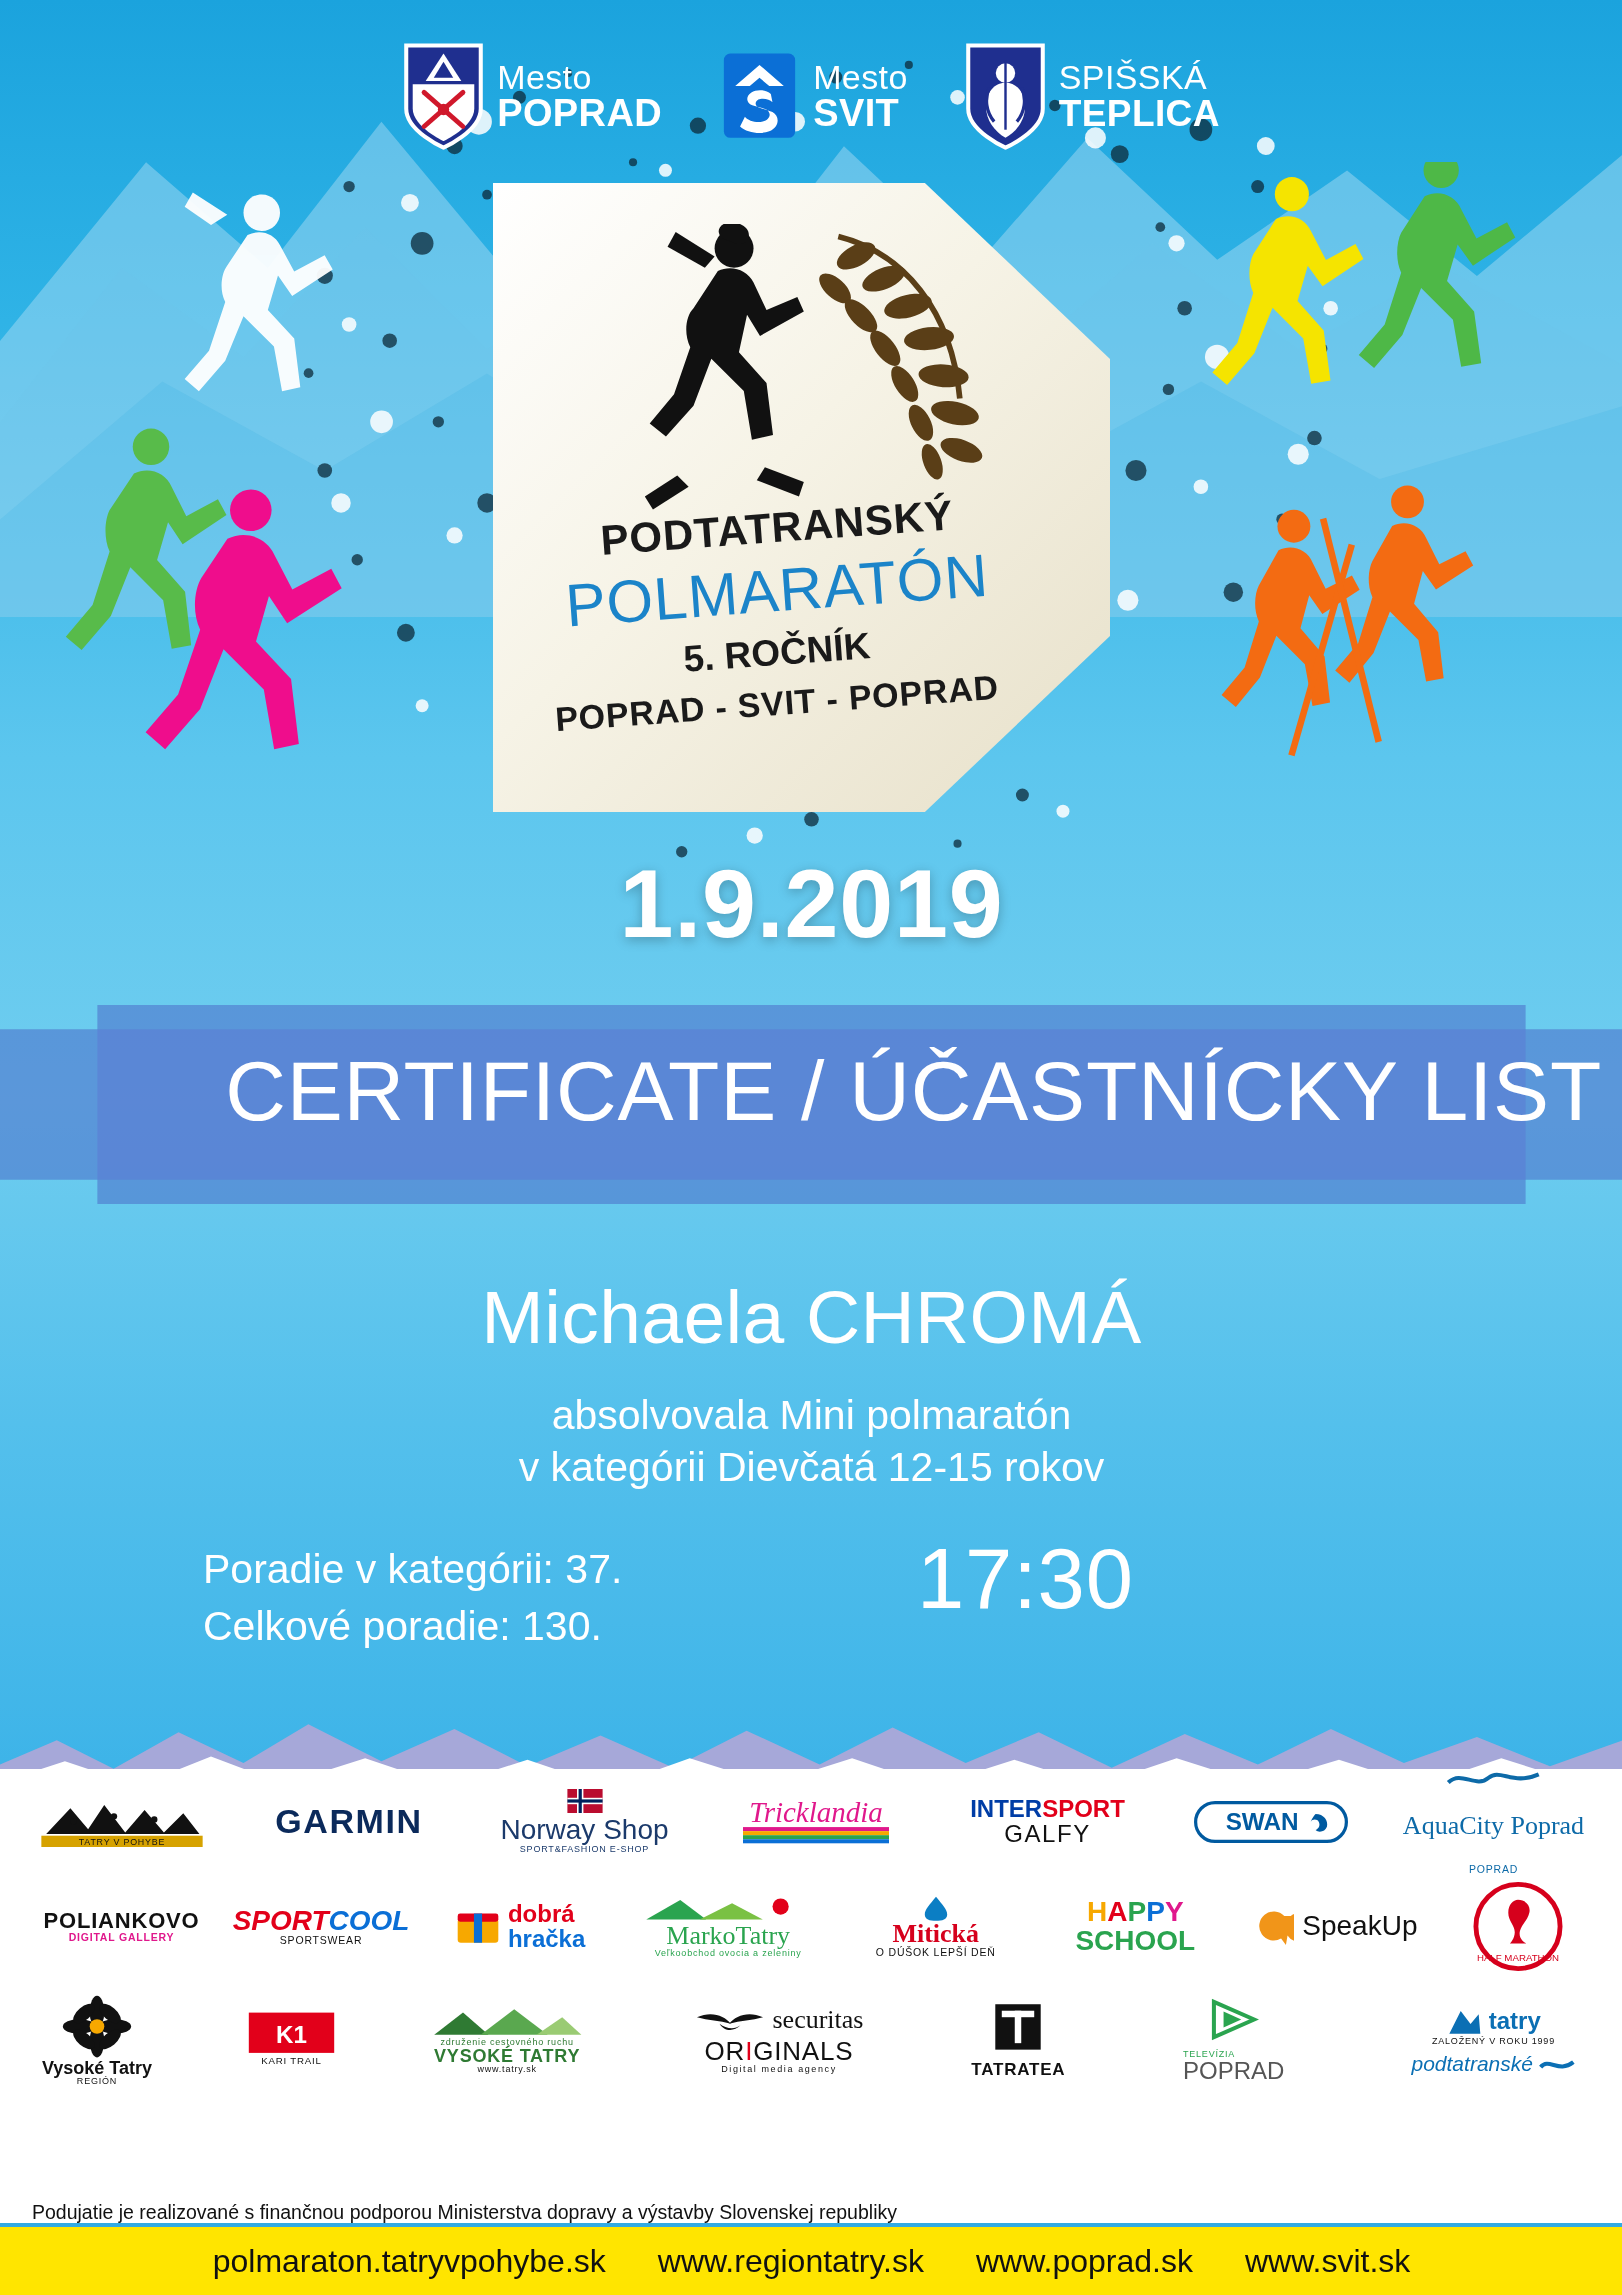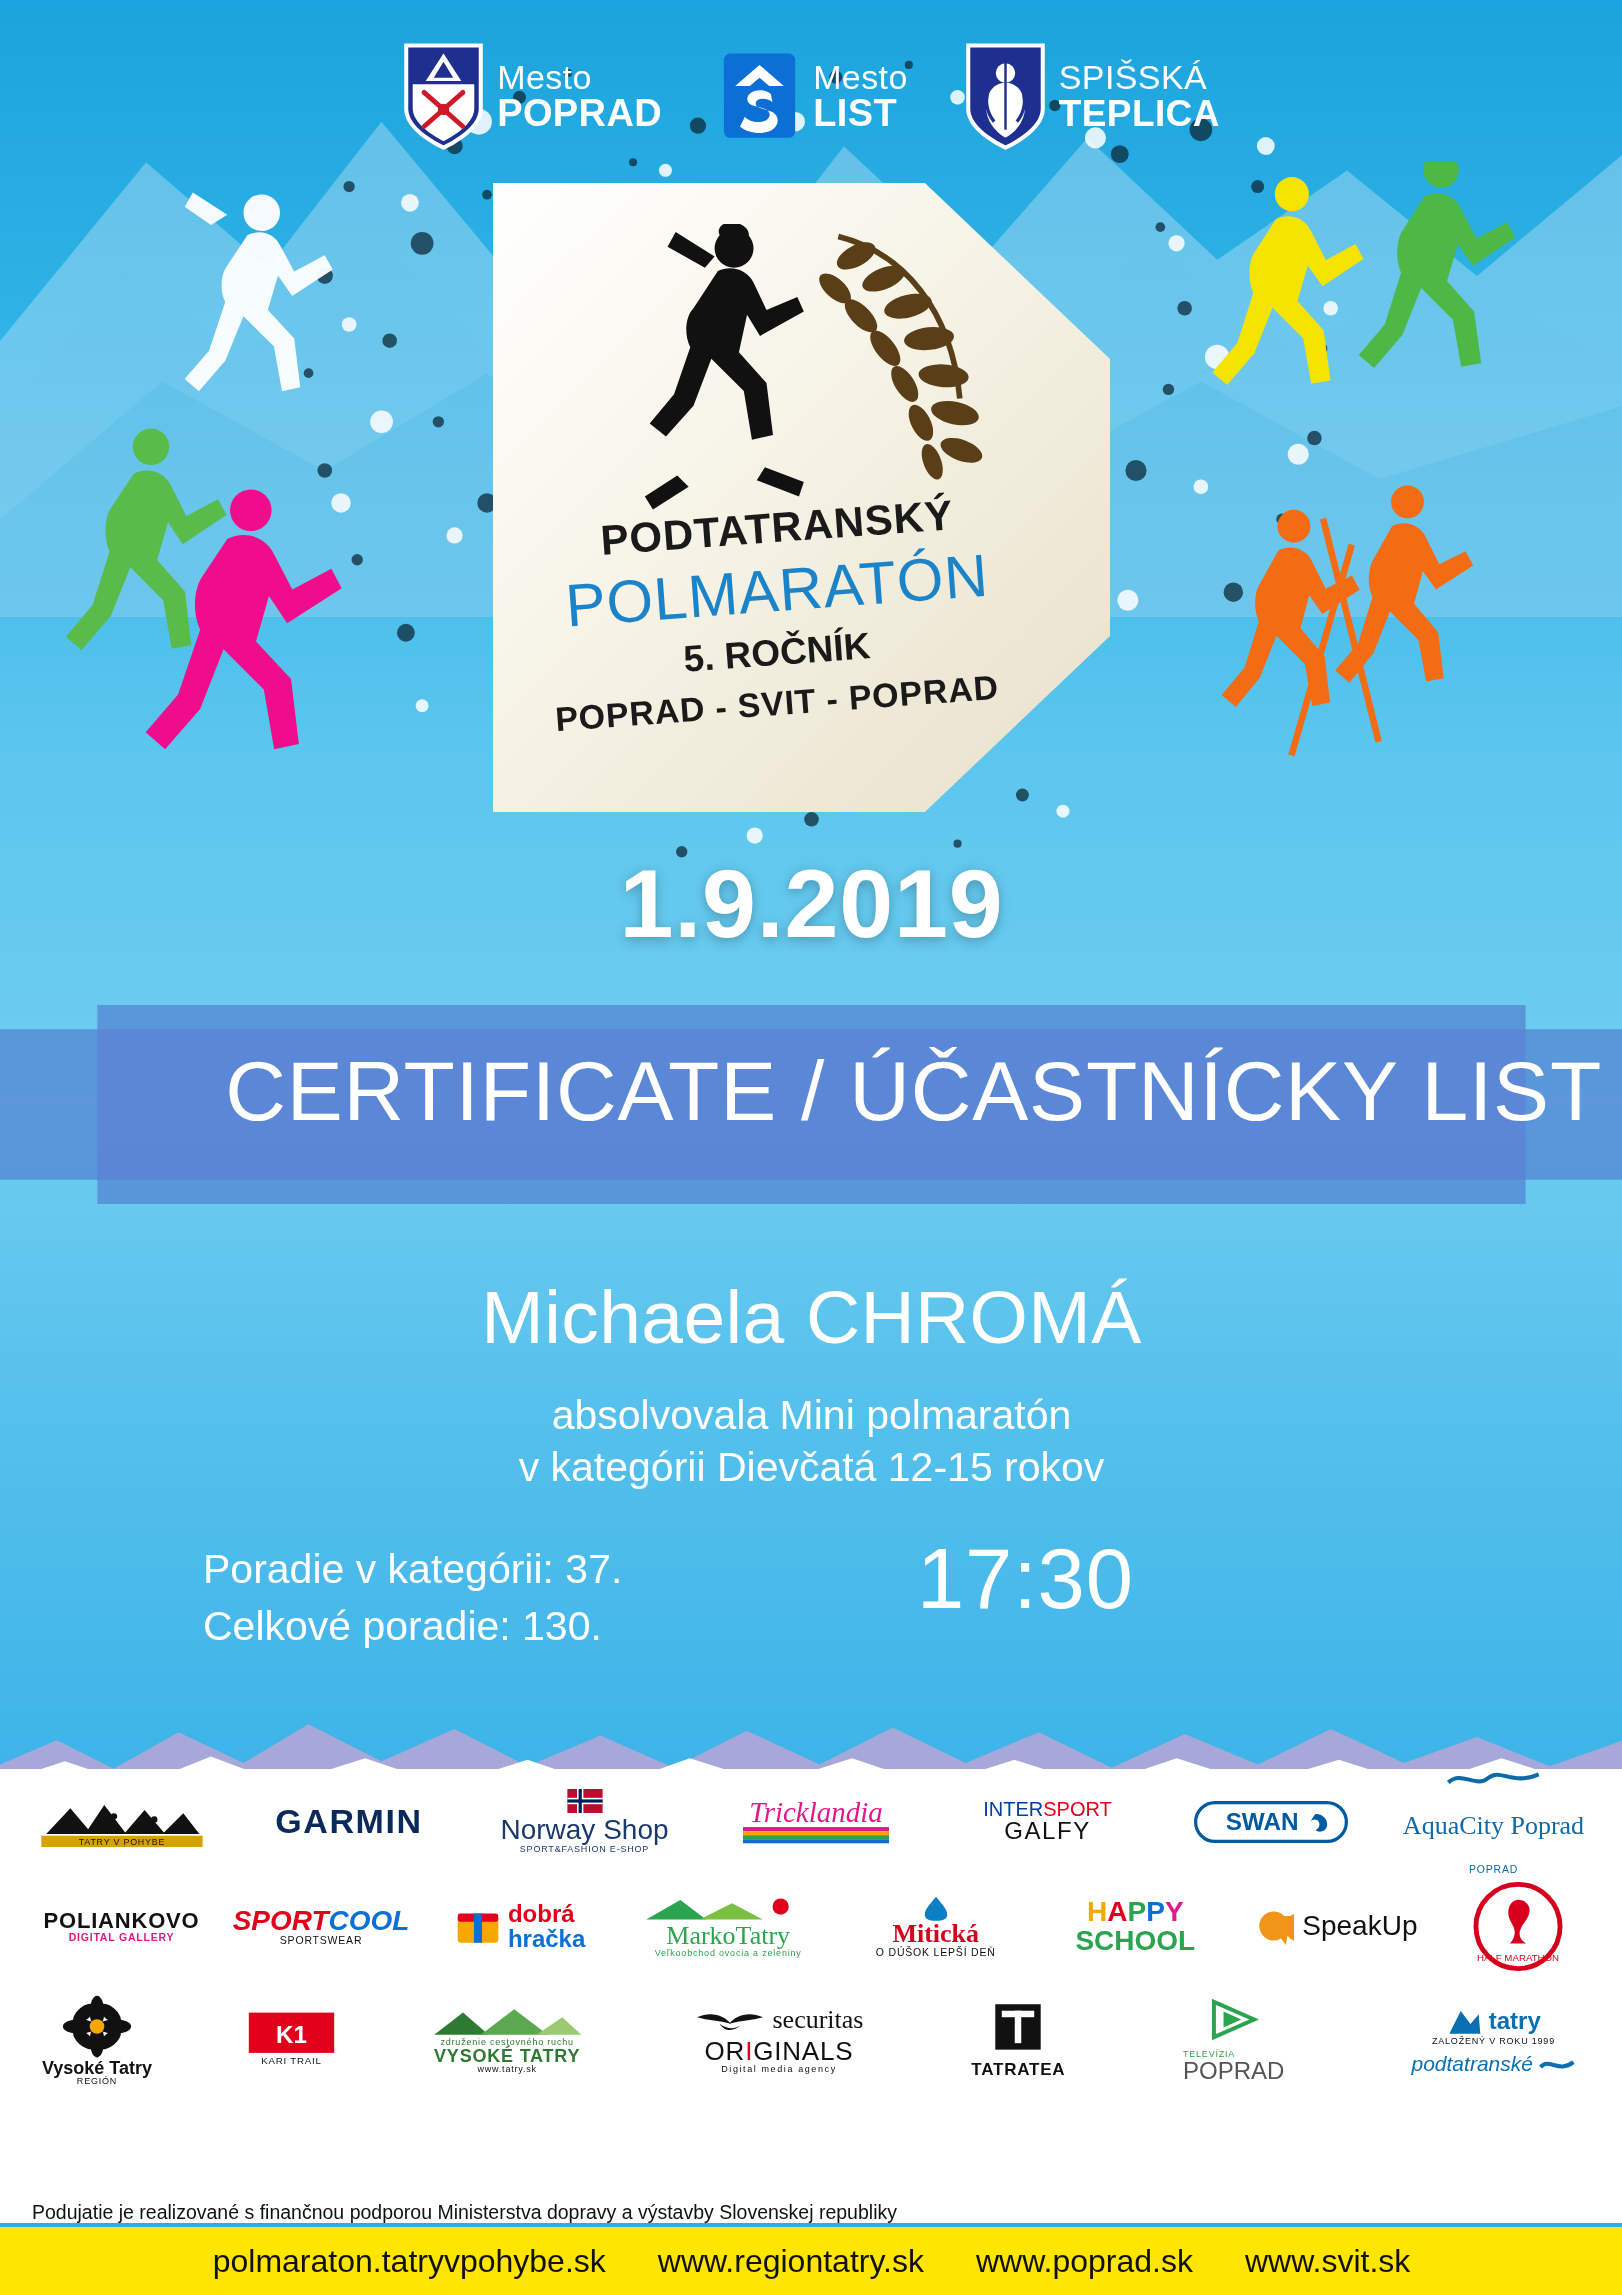--- a/index.html
+++ b/index.html
@@ -293,21 +293,21 @@
   </div>
 
   <div class="crest-group">
     <svg class="crest-shield" viewBox="0 0 100 134">
       <rect x="6" y="14" width="88" height="104" rx="8" fill="#0b6fd6"></rect>
       <path d="M20 54l30-26 30 26H62L50 44 38 54z" fill="#fff"></path>
       <path d="M64 64c-6-6-18-6-24-2-8 5-6 14 2 16l14 4c10 3 8 14-2 16-8 2-18-1-22-6l-6 12c8 8 26 10 36 6 12-5 14-18 4-24l-16-5c-7-2-6-10 1-11 6-1 12 1 15 4z" fill="#fff"></path>
     </svg>
     <div class="crest-text">
       <div class="l1">Mesto</div>
-      <div class="l2">LIST</div>
+      <div class="l2">SVIT</div>
     </div>
   </div>
 
   <div class="crest-group">
     <svg class="crest-shield" viewBox="0 0 100 134">
       <path d="M4 4h92v78c0 28-46 48-46 48S4 110 4 82V4z" fill="#1f2f8f" stroke="#fff" stroke-width="5"></path>
       <circle cx="50" cy="38" r="12" fill="#fff"></circle>
       <path d="M50 50c14 0 24 12 24 30 0 16-10 30-24 38-14-8-24-22-24-38 0-18 10-30 24-30z" fill="#fff"></path>
       <path d="M30 56c-6 14-4 30 6 42M70 56c6 14 4 30-6 42" stroke="#1f2f8f" stroke-width="4" fill="none"></path>
       <line x1="50" y1="22" x2="50" y2="108" stroke="#1f2f8f" stroke-width="3"></line>
@@ -411,21 +411,21 @@
     <div class="sp" style="width:179px;">
       <div style="font-size:29px;font-style:italic;color:#e0188c;font-family:'Liberation Serif',serif;">Tricklandia</div>
       <svg width="146" height="18" viewBox="0 0 180 22">
         <rect x="0" y="0" width="180" height="5" fill="#e0188c"></rect>
         <rect x="0" y="5" width="180" height="5" fill="#f7a800"></rect>
         <rect x="0" y="10" width="180" height="5" fill="#2aa44f"></rect>
         <rect x="0" y="15" width="180" height="5" fill="#0b6fd6"></rect>
       </svg>
     </div>
     <div class="sp" style="width:203px;">
-      <div style="font-size:20px;font-weight:400;letter-spacing:0px;">
+      <div style="font-size:24px;font-weight:700;letter-spacing:0px;">
         <span style="color:#003da6;">INTER</span><span style="color:#e2001a;">SPORT</span>
       </div>
       <div style="font-size:24px;color:#111;letter-spacing:1.6px;">GALFY</div>
     </div>
     <div class="sp" style="width:162px;">
       <svg width="154" height="52" viewBox="0 0 190 64">
         <rect x="2" y="8" width="186" height="48" rx="24" fill="none" stroke="#005aa0" stroke-width="4"></rect>
         <text x="84" y="42" font-size="30" font-weight="bold" fill="#005aa0" text-anchor="middle" font-family="Liberation Sans, sans-serif">SWAN</text>
         <path d="M150 22c10 0 16 8 14 16-2 6-10 8-14 4 4-2 6-6 4-10-2-4-8-4-10 0 2-6 6-10 6-10z" fill="#005aa0"></path>
       </svg>

